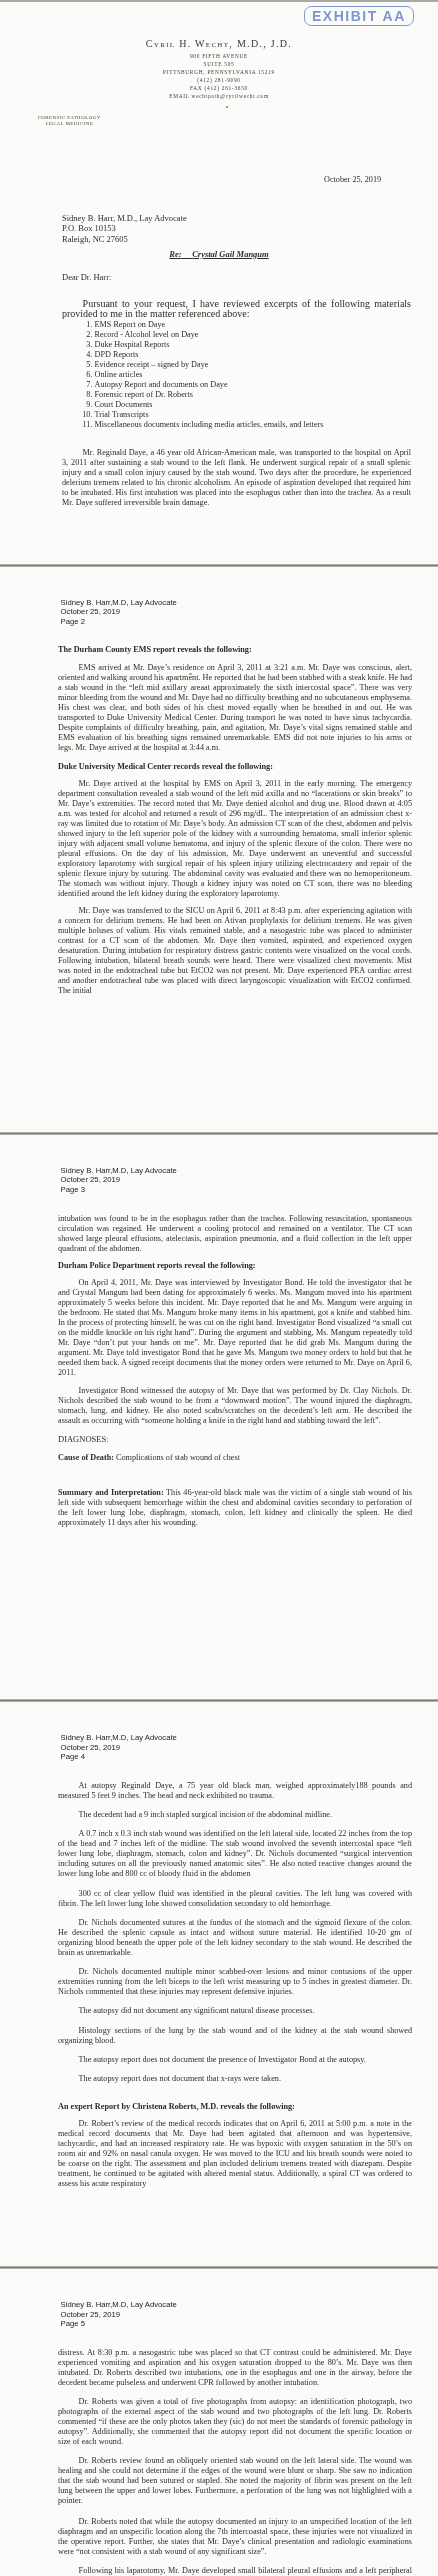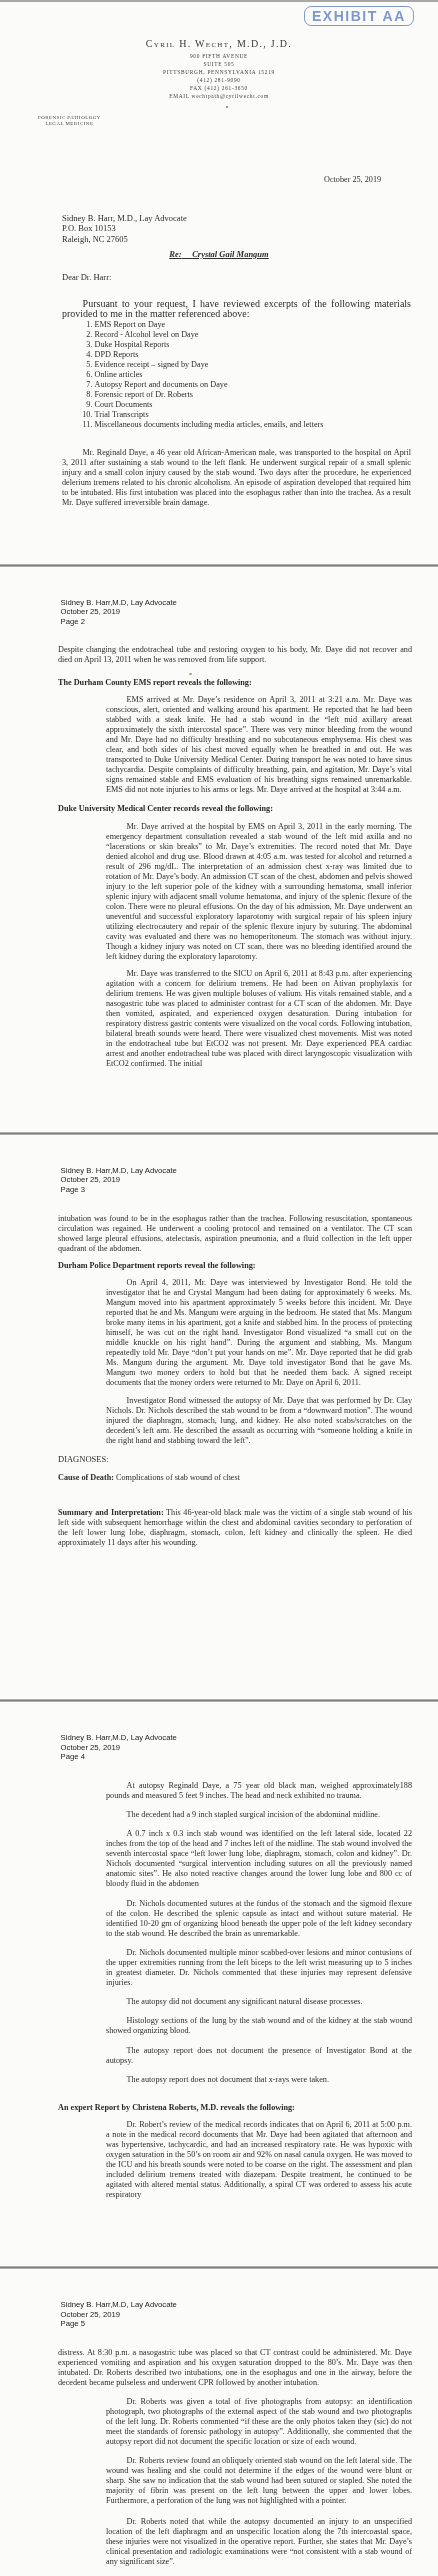--- a/index.html
+++ b/index.html
@@ -36,21 +36,21 @@
   .materials{position:absolute;top:318px;left:77px;margin:0;padding-left:17.5px;
              font-size:8.2px;line-height:10px;}
   .p1-open{position:absolute;top:438px;left:62px;width:349px;font-size:8.2px;
            line-height:10px;text-align:justify;text-indent:20.6px;}
 
   
   .page-body{padding:31px 26px 0 58px;}
   .pg-header{font-family:"Liberation Sans",sans-serif;font-size:7.7px;line-height:9.8px;
              color:#232220;margin:0 0 18.5px 2.6px;}
   .body{font-size:8.2px;line-height:10px;text-align:justify;margin:0 0 9.3px 0;}
-  .indent{text-indent:20.6px;margin-left:48px;}
+  .indent{text-indent:20.6px;}
   .noindent{text-indent:0;}
   .sect{font-size:8.2px;font-weight:bold;text-align:justify;margin:3.1px 0 8.2px 0;color:#2a2927;}
   .diag-label{font-size:8.5px;margin:0 0 8.2px 0;}
   .diag-list{margin:0 0 9.3px 20.6px;padding-left:11.3px;font-size:8.2px;line-height:10px;}
   .label-b{font-weight:bold;}
   .speck{position:absolute;width:2.6px;height:2.6px;border-radius:50%;background:#9b8d60;opacity:.8;}
 </style>
 </head>
 <body>
 
@@ -107,21 +107,20 @@
 
 <div class="divider"></div>
 
 <section class="page" id="page2">
   <div class="page-body">
     <div class="pg-header">
       <div>Sidney B. Harr,M.D, Lay Advocate</div>
       <div>October 25, 2019</div>
       <div>Page 2</div>
     </div>
-    <p class="body noindent" style="margin-bottom:12.4px;">Despite changing the endotracheal tube and restoring oxygen to his body, Mr. Daye did not recover and died on April 13, 2011 when he was removed from life support.</p>
     <h3 class="sect" style="margin-top:12.4px;">The Durham County EMS report reveals the following:</h3>
     <p class="body indent">EMS arrived at Mr. Daye’s residence on April 3, 2011 at 3:21 a.m.  Mr. Daye was conscious, alert, oriented and walking around his apartment. He reported that he had been stabbed with a steak knife. He had a stab wound in the “left mid axillary areaat approximately the sixth intercostal space”. There was very minor bleeding from the wound and Mr. Daye had no difficulty breathing and no subcutaneous emphysema. His chest was clear, and both sides of his chest moved equally when he breathed in and out. He was transported to Duke University Medical Center. During transport he was noted to have sinus tachycardia. Despite complaints of difficulty breathing, pain, and agitation, Mr. Daye’s vital signs remained stable and EMS evaluation of his breathing signs remained unremarkable. EMS did not note injuries to his arms or legs. Mr. Daye arrived at the hospital at 3:44 a.m.</p>
     <h3 class="sect" style="margin-top:5px;">Duke University Medical Center records reveal the following:</h3>
     <p class="body indent" style="margin-bottom:7.2px;">Mr. Daye arrived at the hospital by EMS on April 3, 2011 in the early morning.  The emergency department consultation revealed a stab wound of the left mid axilla and no “lacerations or skin breaks” to Mr. Daye’s extremities. The record noted that Mr. Daye denied alcohol and drug use. Blood drawn at 4:05 a.m. was tested for alcohol and returned a result of 296 mg/dL. The interpretation of an admission chest x-ray was limited due to rotation of Mr. Daye’s body. An admission CT scan of the chest, abdomen and pelvis showed injury to the left superior pole of the kidney with a surrounding hematoma, small inferior splenic injury with adjacent small volume hematoma, and injury of the splenic flexure of the colon. There were no pleural effusions. On the day of his admission, Mr. Daye underwent an uneventful and successful exploratory laparotomy with surgical repair of his spleen injury utilizing electrocautery and repair of the splenic flexure injury by suturing. The abdominal cavity was evaluated and there was no hemoperitoneum. The stomach was without injury. Though a kidney injury was noted on CT scan, there was no bleeding identified around the left kidney during the exploratory laparotomy.</p>
     <p class="body indent">Mr. Daye was transferred to the SICU on April 6, 2011 at 8:43 p.m. after experiencing agitation with a concern for delirium tremens. He had been on Ativan prophylaxis for delirium tremens. He was given multiple boluses of valium. His vitals remained stable, and a nasogastric tube was placed to administer contrast for a CT scan of the abdomen. Mr. Daye then vomited, aspirated, and experienced oxygen desaturation. During intubation for respiratory distress gastric contents were visualized on the vocal cords. Following intubation, bilateral breath sounds were heard.  There were visualized chest movements.  Mist was noted in the endotracheal tube but EtCO2 was not present. Mr. Daye experienced PEA cardiac arrest and another endotracheal tube was placed with direct laryngoscopic visualization with EtCO2 confirmed.  The initial</p>
   </div>
   <div class="speck" style="left:189px;top:106px;"></div>
 </section>
 
 <div class="divider"></div>
@@ -148,20 +147,21 @@
 <section class="page" id="page4">
   <div class="page-body">
     <div class="pg-header">
       <div>Sidney B. Harr,M.D, Lay Advocate</div>
       <div>October 25, 2019</div>
       <div>Page 4</div>
     </div>
     <p class="body indent">At autopsy Reginald Daye, a 75 year old black man, weighed approximately188 pounds and measured 5 feet 9 inches.  The head and neck exhibited no trauma.</p>
     <p class="body indent">The decedent had a 9 inch stapled surgical incision of the abdominal midline.</p>
     <p class="body indent">A 0.7 inch x 0.3 inch stab wound was identified on the left lateral side, located 22 inches from the top of the head and 7 inches left of the midline.  The stab wound involved the seventh intercostal space “left lower lung lobe, diaphragm, stomach, colon and kidney”. Dr. Nichols documented “surgical intervention including sutures on all the previously named anatomic sites”. He also noted reactive changes around the lower lung lobe and 800 cc of bloody fluid in the abdomen</p>
+    <p class="body indent">300 cc of clear yellow fluid was identified in the pleural cavities. The left lung was covered with fibrin. The left lower lung lobe showed consolidation secondary to old hemorrhage.</p>
     <p class="body indent">Dr. Nichols documented sutures at the fundus of the stomach and the sigmoid flexure of the colon. He described the splenic capsule as intact and without suture material. He identified 10-20 gm of organizing blood beneath the upper pole of the left kidney secondary to the stab wound. He described the brain as unremarkable.</p>
     <p class="body indent">Dr. Nichols documented multiple minor scabbed-over lesions and minor contusions of the upper extremities running from the left biceps to the left wrist measuring up to 5 inches in greatest diameter. Dr. Nichols commented that these injuries may represent defensive injuries.</p>
     <p class="body indent">The autopsy did not document any significant natural disease processes.</p>
     <p class="body indent">Histology sections of the lung by the stab wound and of the kidney at the stab wound showed organizing blood.</p>
     <p class="body indent">The autopsy report does not document the presence of Investigator Bond at the autopsy.</p>
     <p class="body indent" style="margin-bottom:17.5px;">The autopsy report does not document that x-rays were taken.</p>
     <h3 class="sect">An expert Report by Christena Roberts, M.D. reveals the following:</h3>
     <p class="body indent">Dr. Robert’s review of the medical records indicates that on April 6, 2011 at 5:00 p.m. a note in the medical record documents that Mr. Daye had been agitated that afternoon and was hypertensive, tachycardic, and had an increased respiratory rate. He was hypoxic with oxygen saturation in the 50’s on room air and 92% on nasal canula oxygen. He was moved to the ICU and his breath sounds were noted to be coarse on the right. The assessment and plan included delirium tremens treated with diazepam. Despite treatment, he continued to be agitated with altered mental status. Additionally, a spiral CT was ordered to assess his acute respiratory</p>
   </div>
 </section>

